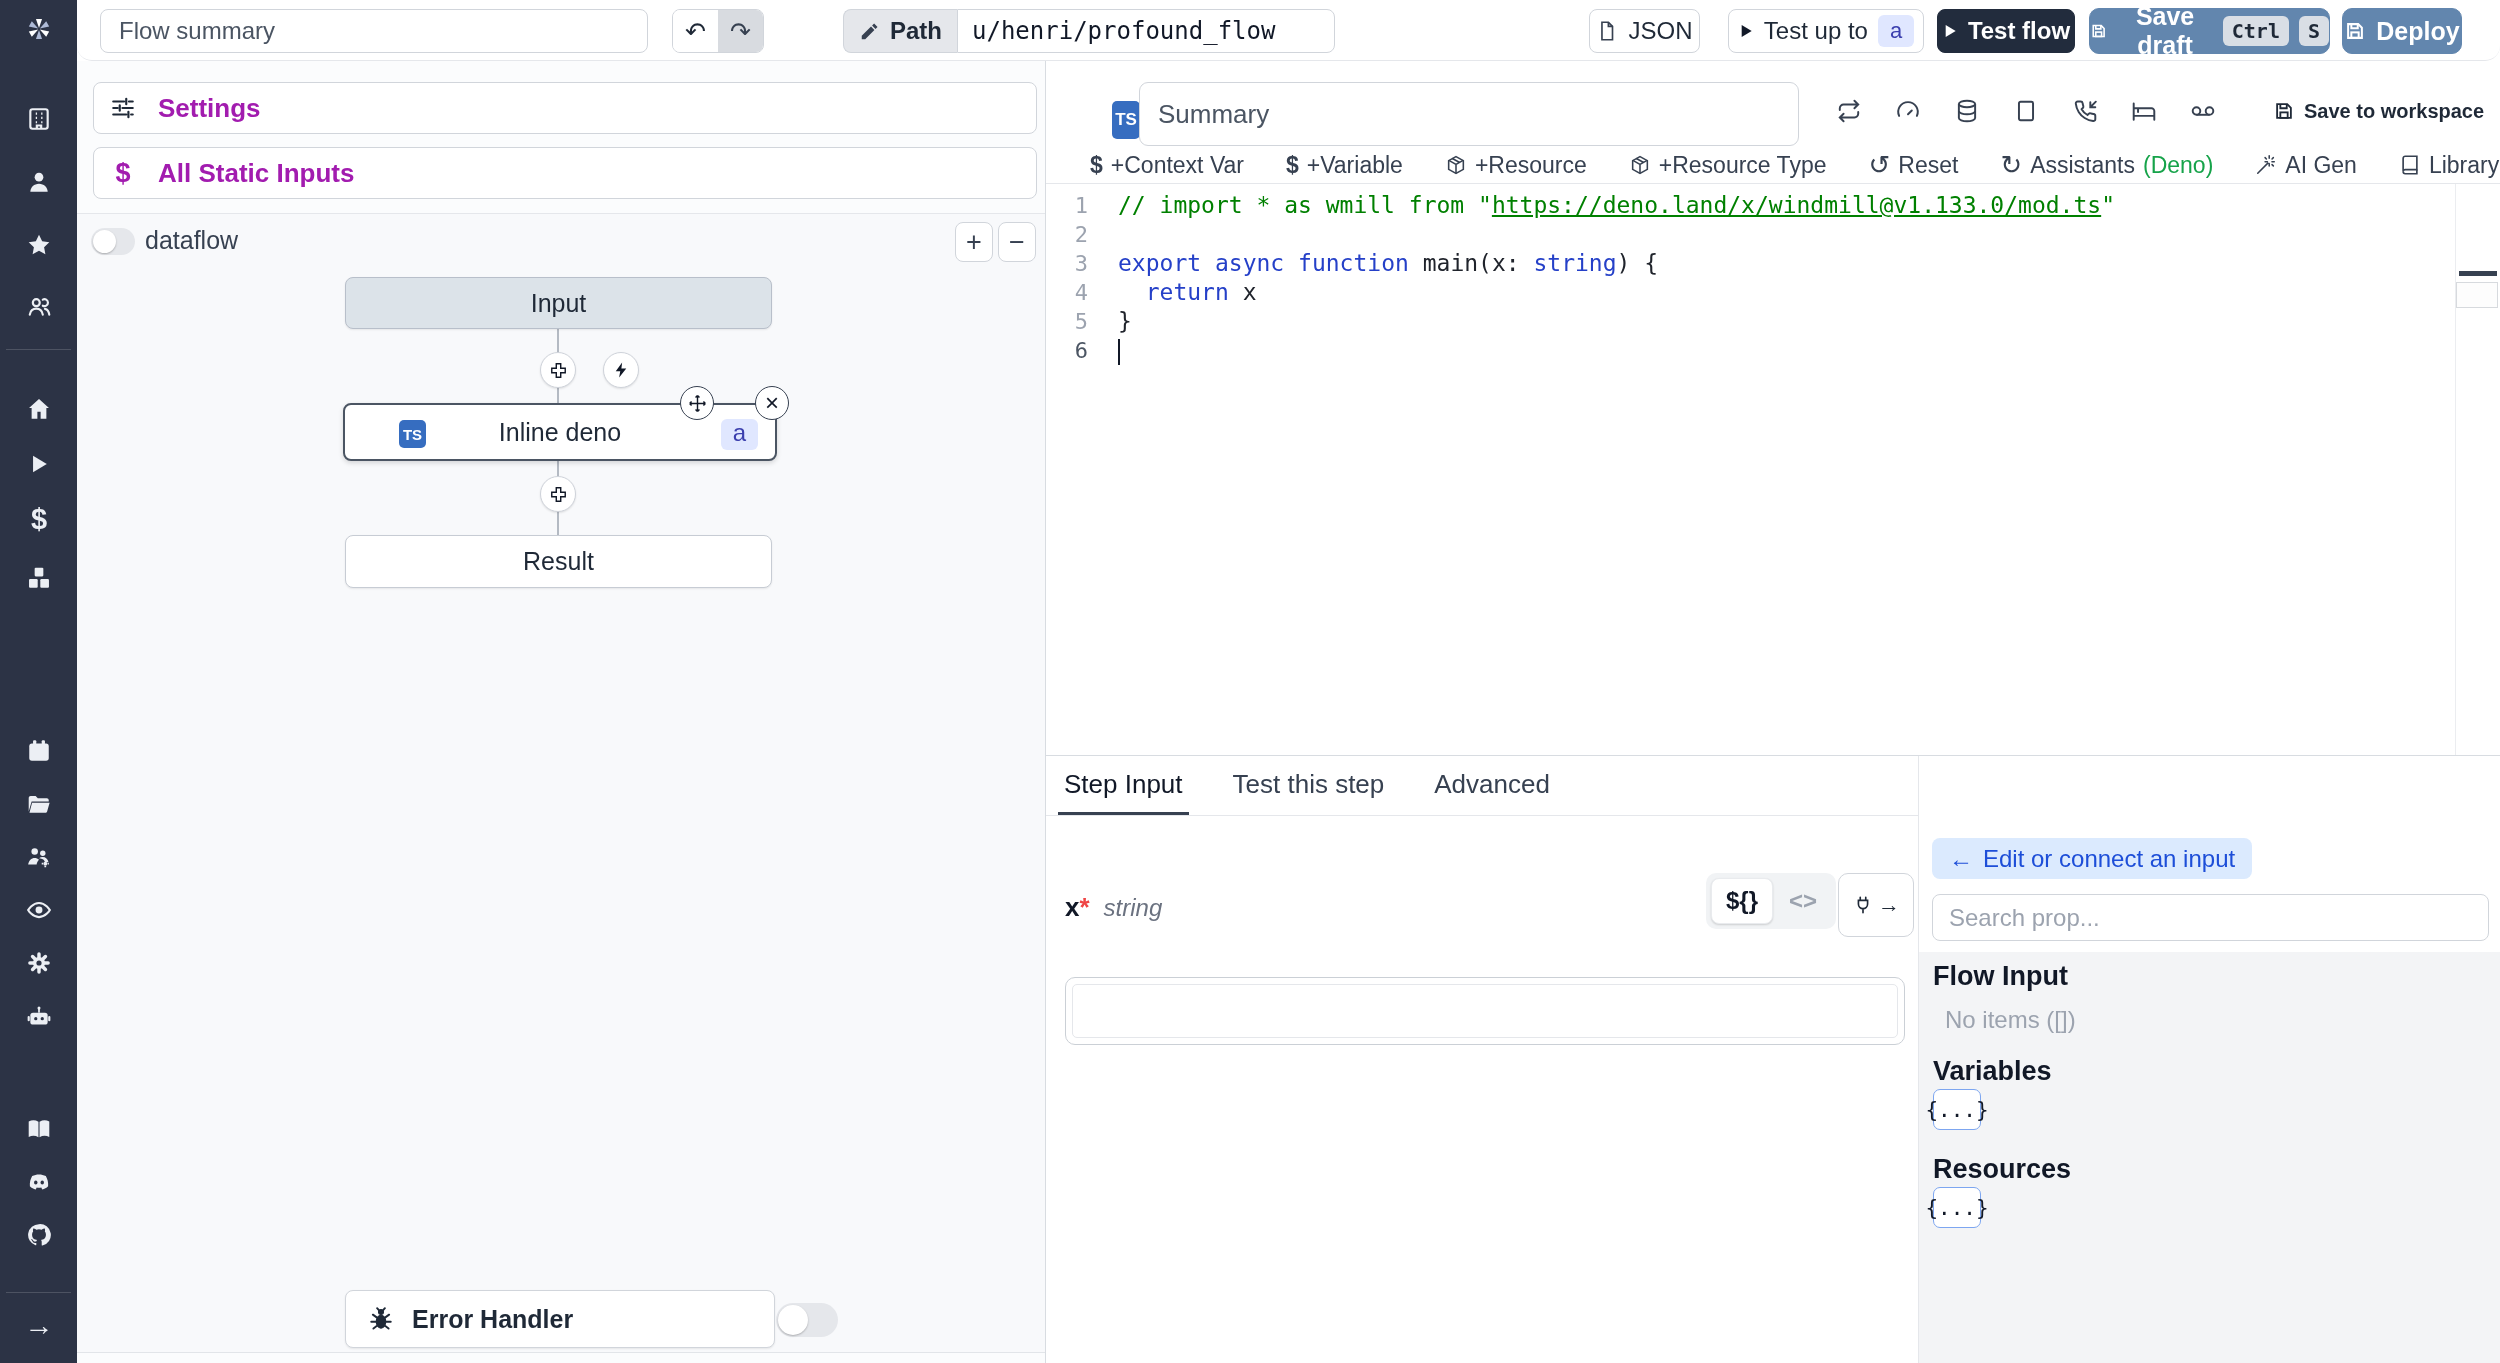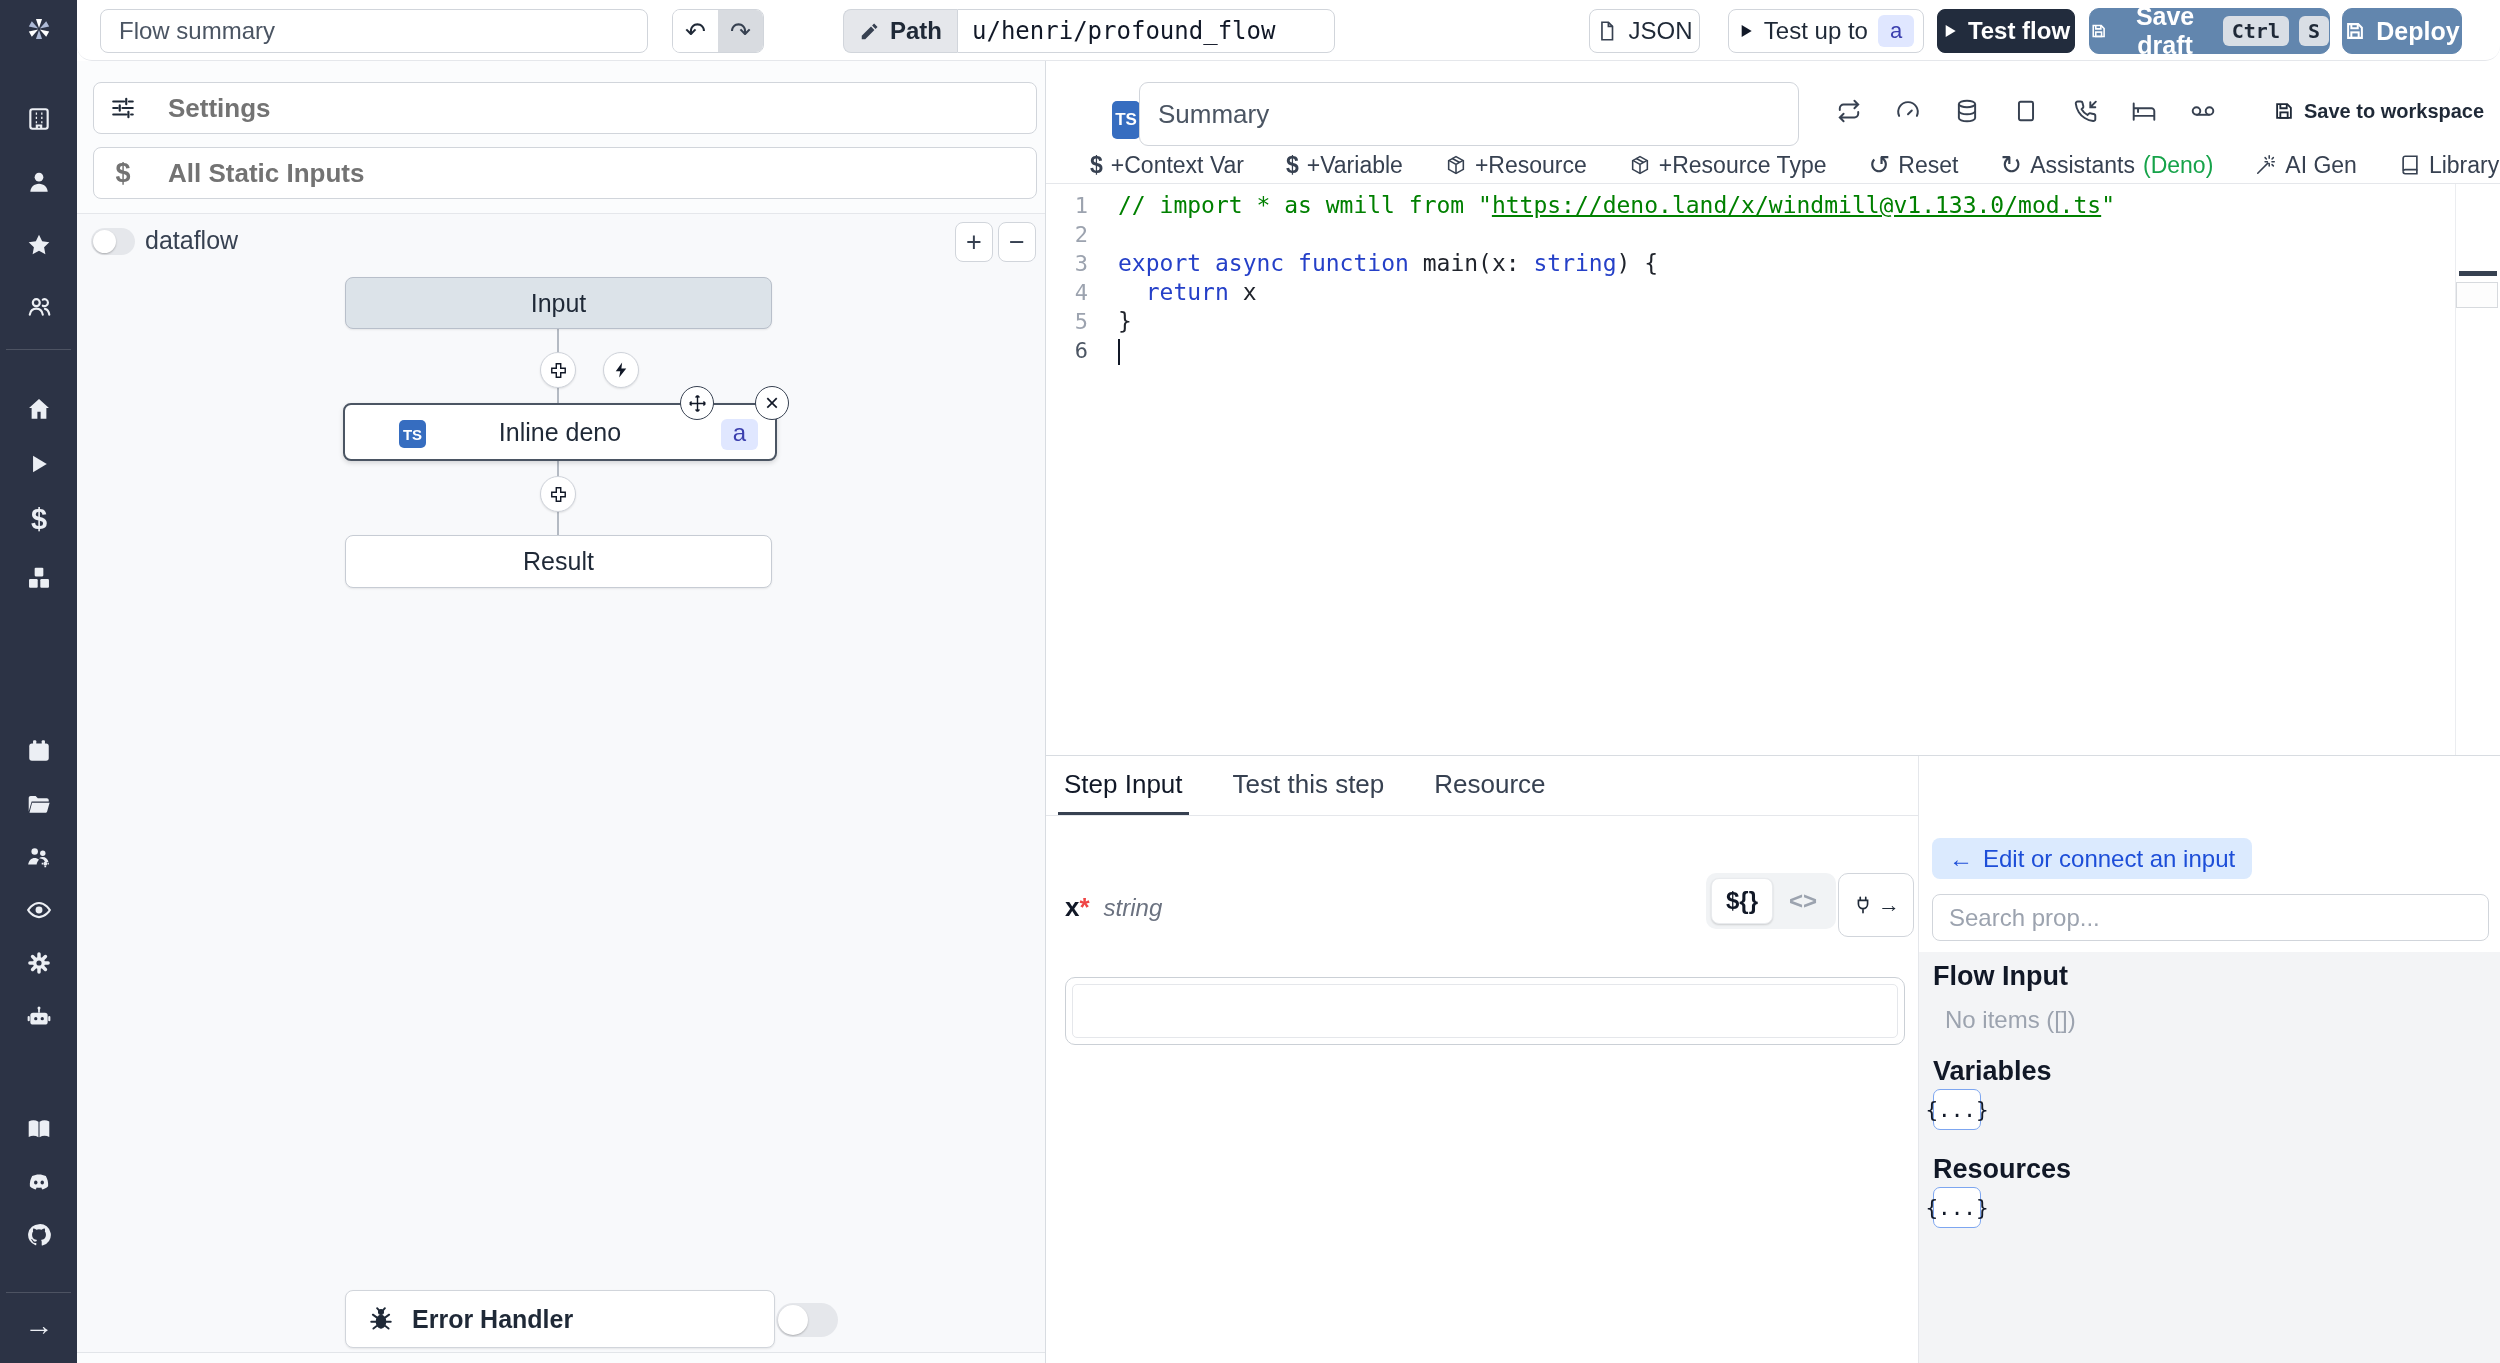--- a/index.html
+++ b/index.html
@@ -29,21 +29,21 @@
   .path-badge { display:flex; align-items:center; gap:9px; background:#e5e7eb; border:1px solid #d1d5db; border-right:none; border-radius:8px 0 0 8px; padding:0 15px; font-weight:600; font-size:24px; color:#1f2937; }
   .path-val { width:378px; border:1px solid #d1d5db; border-radius:0 8px 8px 0; font-size:24px; padding:0 14px; color:#111827; }
   .btn { position:absolute; display:flex; align-items:center; justify-content:center; gap:10px; border-radius:8px; font-size:24px; cursor:pointer; border:1px solid #d1d5db; background:#fff; color:#1f2937; }
   .btn-dark { background:#222c3d; border-color:#222c3d; color:#fff; font-weight:600; }
   .btn-blue { background:#6286ae; border-color:#6286ae; color:#fff; font-weight:700; border-radius:10px; }
   .kbd { background:#d9dee5; color:#1f2937; border-radius:6px; font-size:20px; padding:3px 9px; font-family:"DejaVu Sans Mono",monospace; }
   .badge-a { background:#e0e7ff; color:#3b3fae; border-radius:6px; padding:3px 12px; font-size:22px; }
 
   
   .flowpanel { left:77px; top:61px; width:969px; height:1302px; background:#fbfcfd; border-right:1px solid #d8dce1; }
-  .panel-btn { position:absolute; left:16px; width:944px; height:52px; background:#fff; border:1px solid #d1d5db; border-radius:8px; display:flex; align-items:center; gap:32px; padding:0 16px; font-weight:700; font-size:26px; color:#737373; cursor:pointer; }
+  .panel-btn { position:absolute; left:16px; width:944px; height:52px; background:#fff; border:1px solid #d1d5db; border-radius:8px; display:flex; align-items:center; gap:22px; padding:0 16px; font-weight:700; font-size:26px; color:#a21caf; cursor:pointer; }
   .graph { position:absolute; left:0; top:152px; width:100%; height:1139px; background:#f8f9fb; border-top:1px solid #e5e7eb; }
   .graph-bottom { position:absolute; left:0; top:1291px; width:100%; height:11px; background:#fbfcfd; border-top:1px solid #e2e5e9; }
   .toggle { border-radius:999px; background:#e5e7eb; position:absolute; cursor:pointer; }
   .toggle .knob { position:absolute; top:2px; left:2px; background:#fff; border-radius:50%; box-shadow:0 1px 2px rgba(0,0,0,.25); }
   .zoombtn { position:absolute; width:38px; height:40px; background:#fff; border:1px solid #d1d5db; border-radius:8px; font-size:27px; color:#374151; display:flex; align-items:center; justify-content:center; cursor:pointer; }
   .node { position:absolute; display:flex; align-items:center; justify-content:center; font-size:25px; color:#1f2937; border-radius:8px; box-shadow:0 1px 2px rgba(0,0,0,.08); cursor:pointer; }
   .vline { position:absolute; width:2px; background:#b4bac3; }
   .gcircle { position:absolute; width:36px; height:36px; border-radius:50%; background:#fff; border:1px solid #cfd3da; box-shadow:0 1px 2px rgba(0,0,0,.1); display:flex; align-items:center; justify-content:center; color:#111827; cursor:pointer; }
   .node-circle { position:absolute; width:34px; height:34px; border-radius:50%; background:#fff; border:1.5px solid #374151; display:flex; align-items:center; justify-content:center; color:#111827; cursor:pointer; z-index:5; }
   .ts-badge { background:#366dc0; color:#fff; font-weight:700; border-radius:5px; display:flex; align-items:center; justify-content:center;margin-left:40px; }
@@ -500,21 +500,21 @@
   <div class="ovr">
     <div class="ovr-dash"></div>
     <div class="ovr-box"></div>
   </div>
 </section>
 
 <section class="abs bottompanel">
   <div class="tabbar">
     <span class="tab active">Step Input</span>
     <span class="tab">Test this step</span>
-    <span class="tab">Resource</span>
+    <span class="tab">Advanced</span>
   </div>
 
   <div class="abs" style="left:19px; top:136px; display:flex; align-items:baseline;">
     <span class="fieldname">x</span>
     <span class="req">*</span>
     <span class="fieldtype">string</span>
   </div>
 
   <div class="segtoggle" style="left:660px; top:117px;">
     <span class="opt sel">${}</span>

